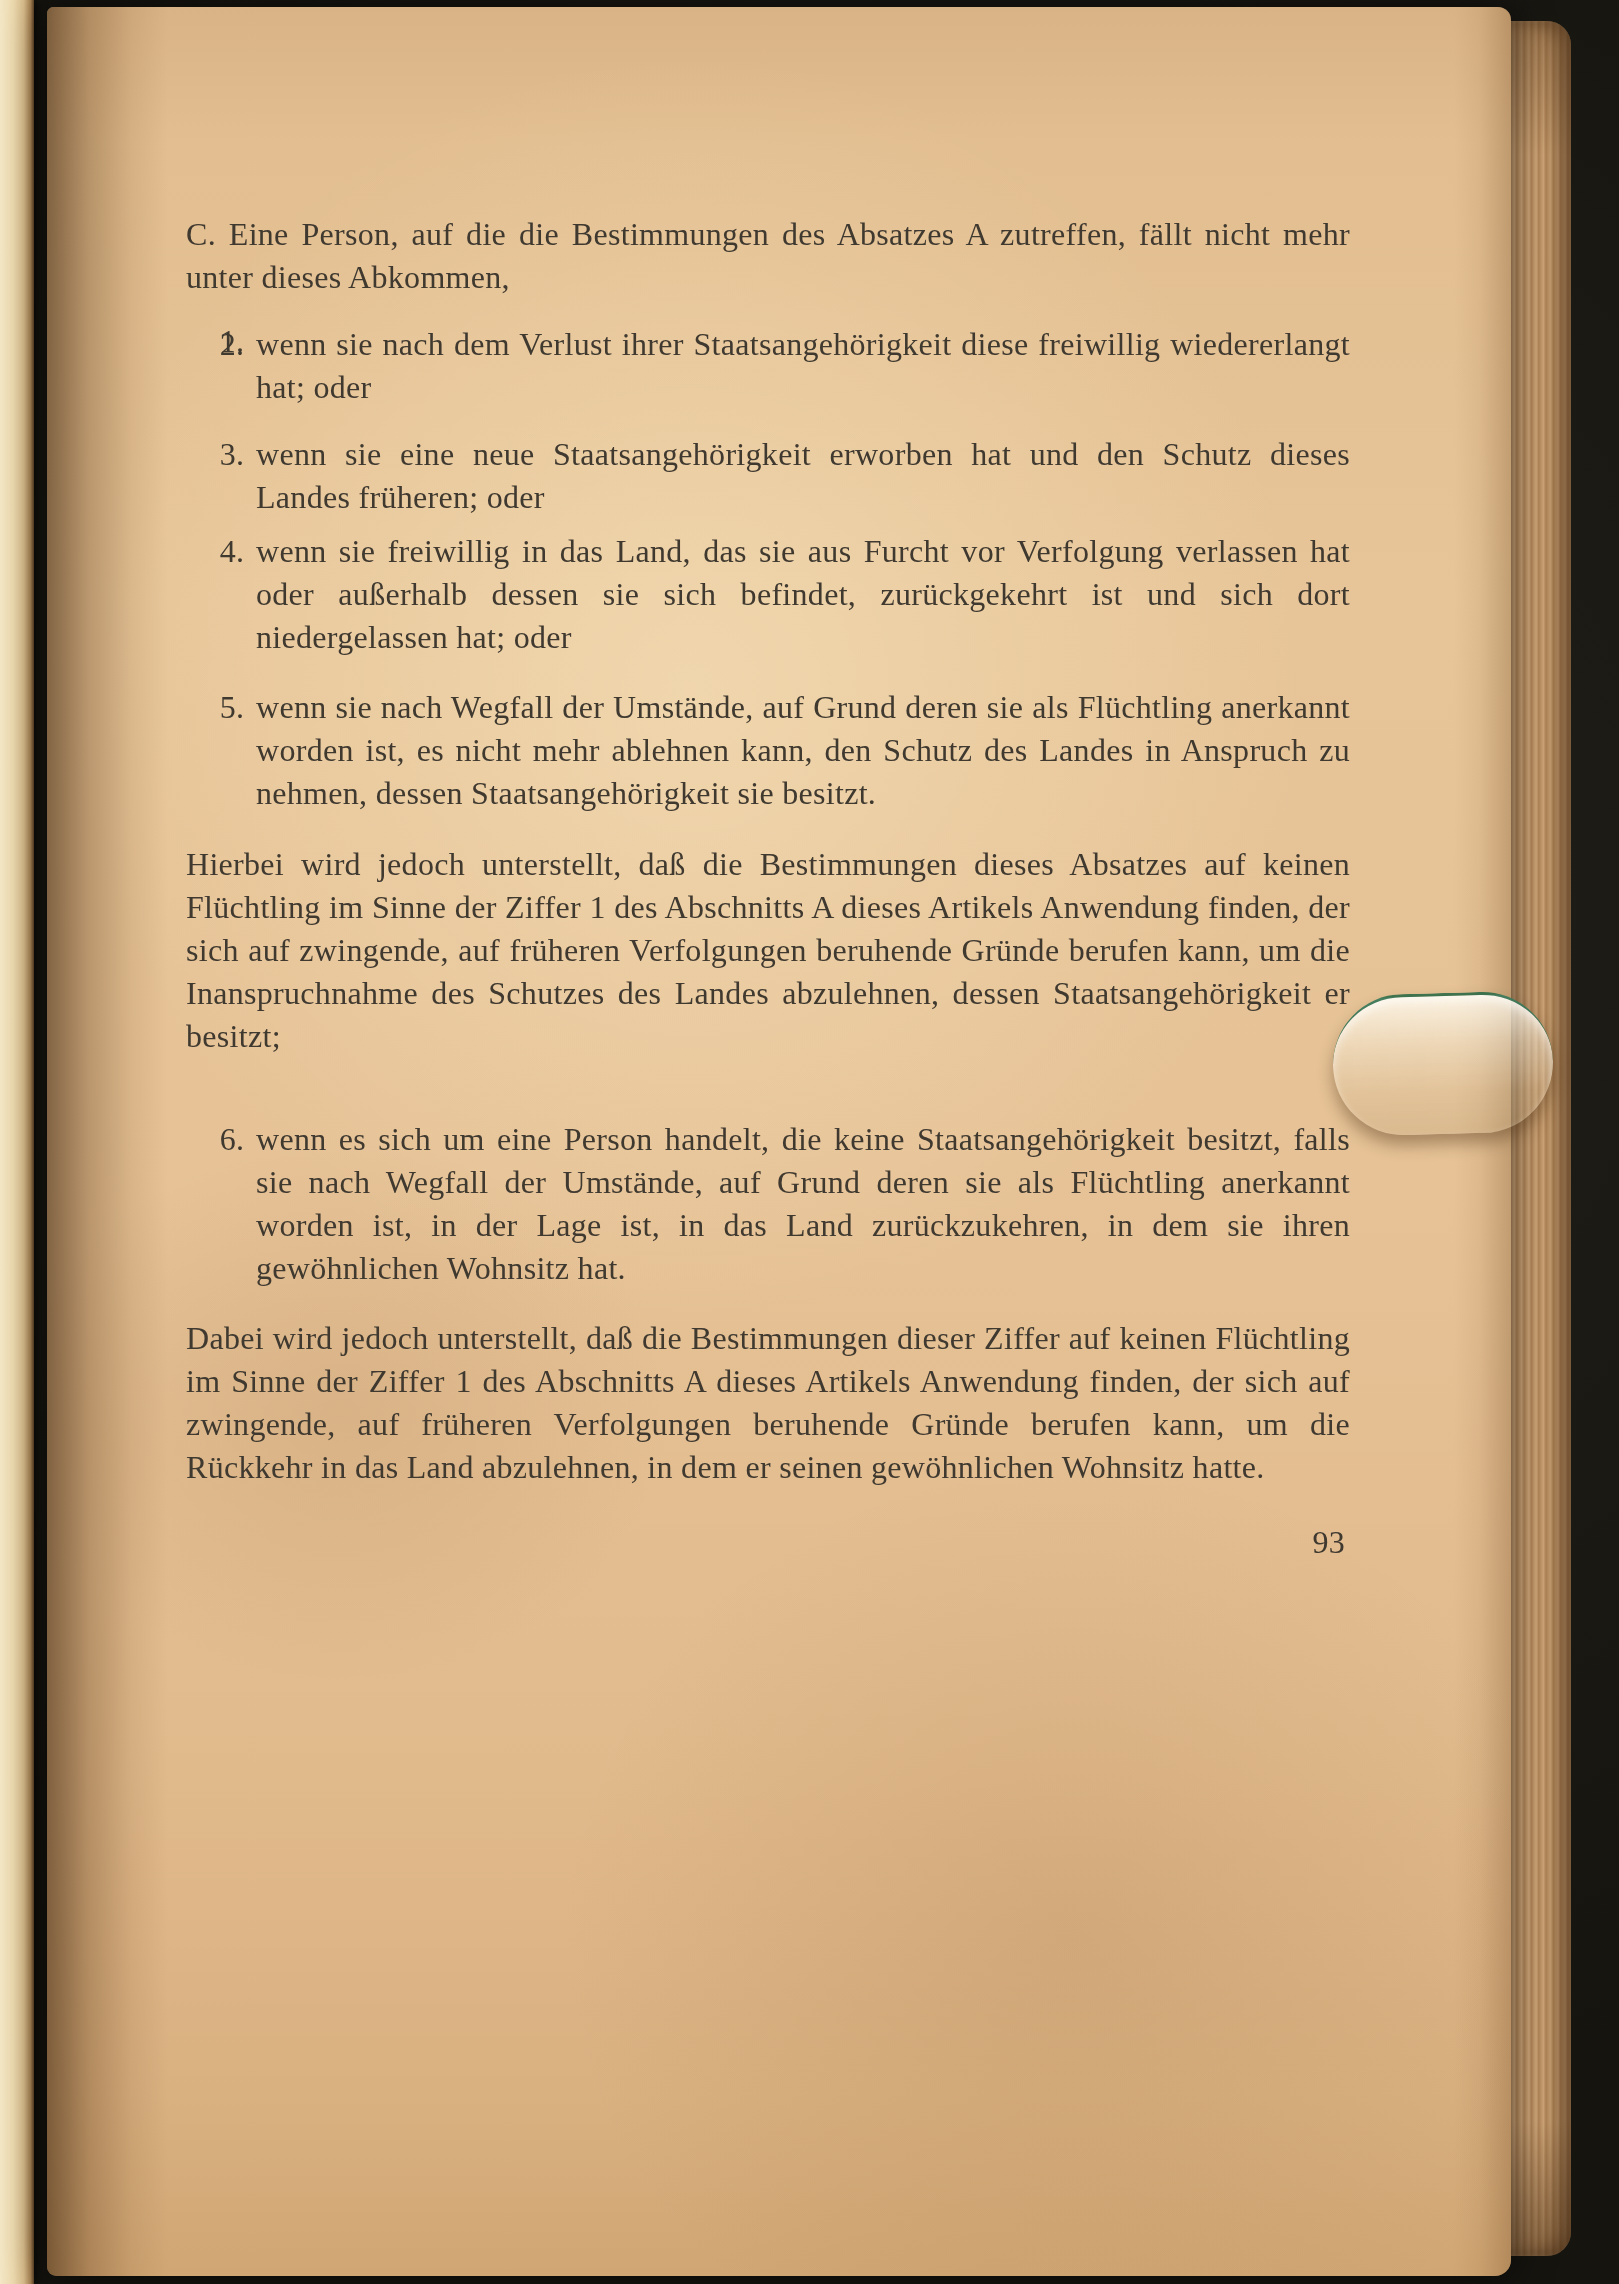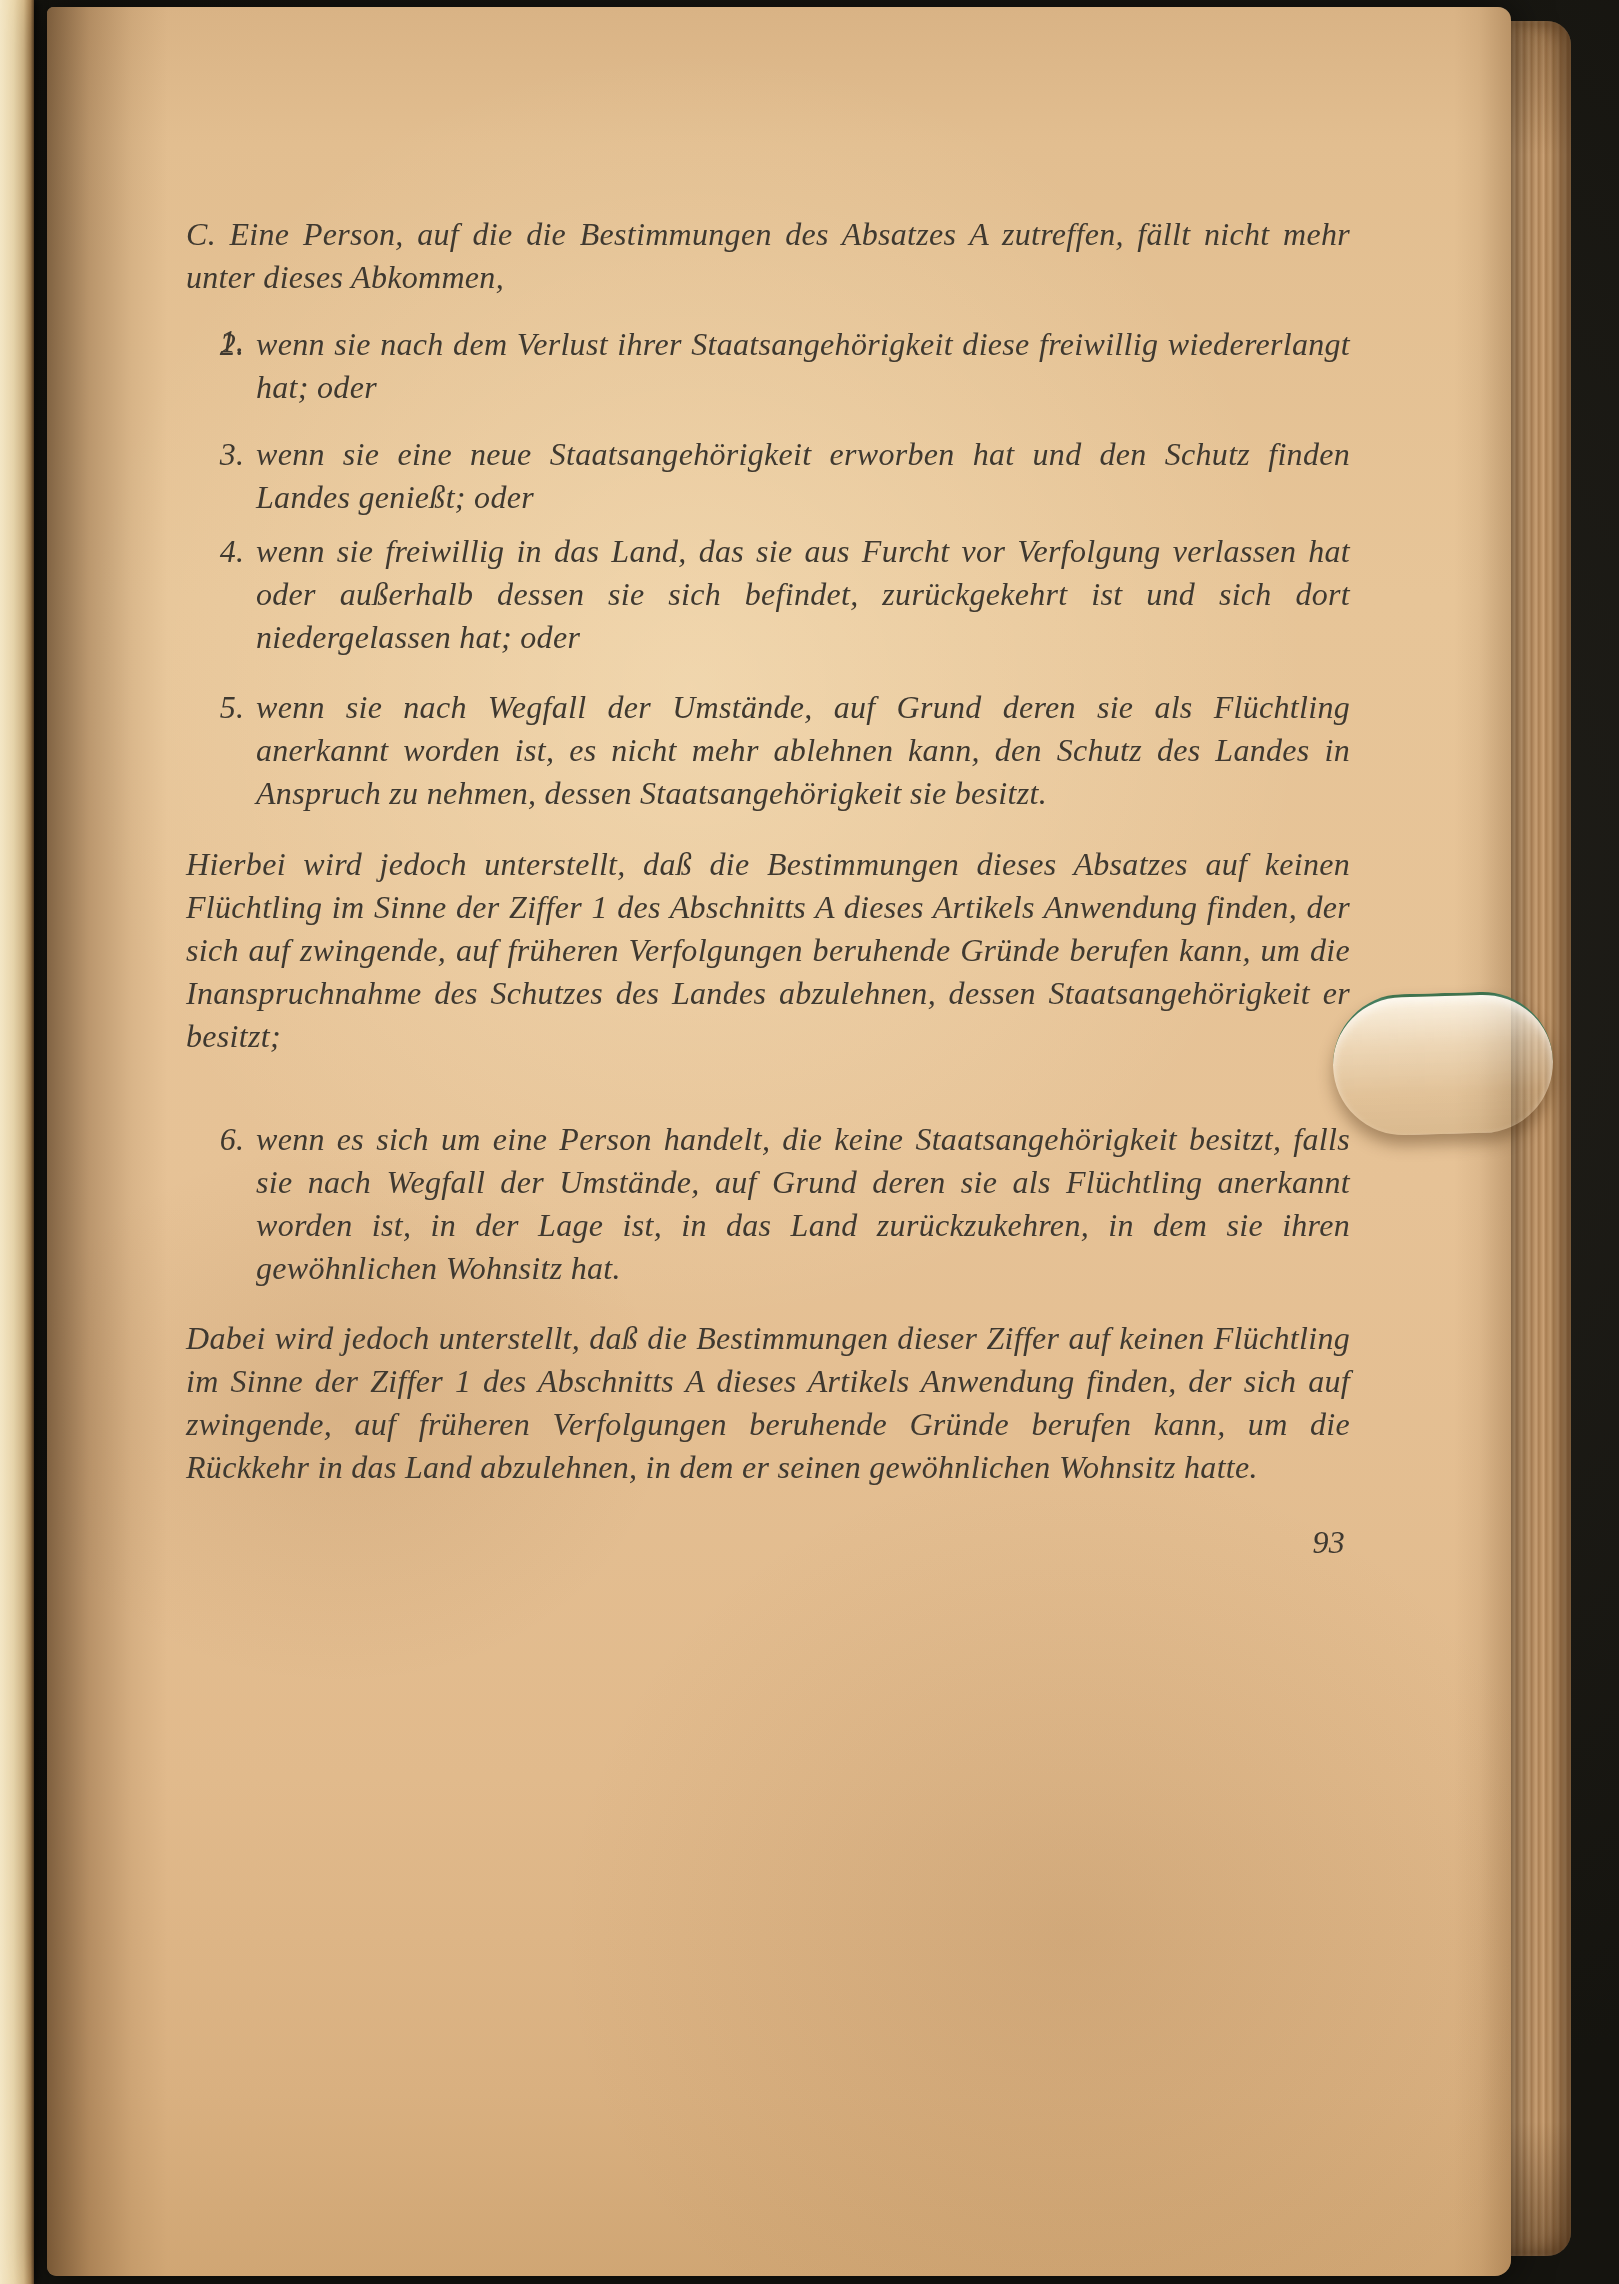--- a/index.html
+++ b/index.html
@@ -9,21 +9,20 @@
   }
   .screenshot {
     position: relative;
     width: 1619px;
     height: 2284px;
     overflow: hidden;
     background:
       radial-gradient(ellipse 120% 80% at 60% 40%, #23211c 0%, #15140f 70%),
       #15140f;
     font-family: "Liberation Serif", "DejaVu Serif", serif;
-    font-style: italic;
   }
 
   
   .left-sliver {
     position: absolute;
     left: 0; top: 0; bottom: 0;
     width: 34px;
     background: linear-gradient(90deg,
       #f4e7c6 0%, #ecd9ae 40%, #d9bd8c 70%, #a98454 90%, #5e4428 100%);
     box-shadow: 3.2px 0 8px rgba(0,0,0,0.6);
@@ -161,21 +160,21 @@
         <span class="num">1.</span>
       </div>
 
       <div class="item">
         <span class="num">2.</span>
         <span>wenn sie nach dem Verlust ihrer Staatsangehörigkeit diese freiwillig wiedererlangt hat; oder</span>
       </div>
 
       <div class="item tight">
         <span class="num">3.</span>
-        <span>wenn sie eine neue Staatsangehörigkeit erworben hat und den Schutz finden Landes genießt; oder</span>
+        <span>wenn sie eine neue Staatsangehörigkeit erworben hat und den Schutz dieses Landes früheren; oder</span>
       </div>
 
       <div class="item roomy">
         <span class="num">4.</span>
         <span>wenn sie freiwillig in das Land, das sie aus Furcht vor Verfolgung verlassen hat oder außerhalb dessen sie sich befindet, zurückgekehrt ist und sich dort niedergelassen hat; oder</span>
       </div>
 
       <div class="item roomy">
         <span class="num">5.</span>
         <span>wenn sie nach Wegfall der Umstände, auf Grund deren sie als Flüchtling anerkannt worden ist, es nicht mehr ablehnen kann, den Schutz des Landes in Anspruch zu nehmen, dessen Staatsangehörigkeit sie besitzt.</span>

